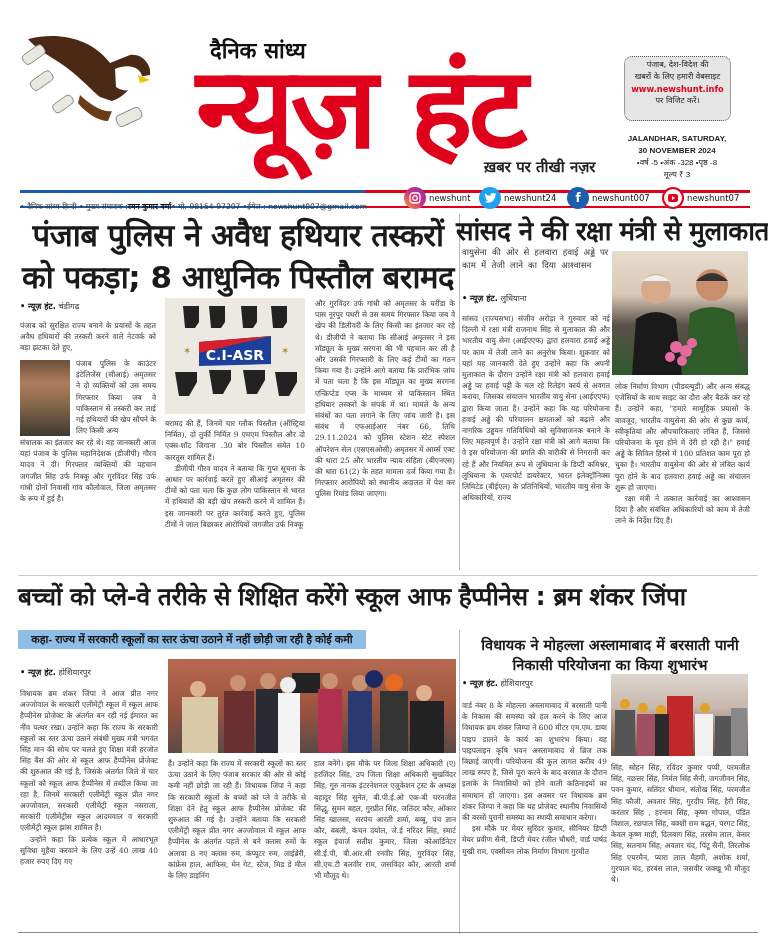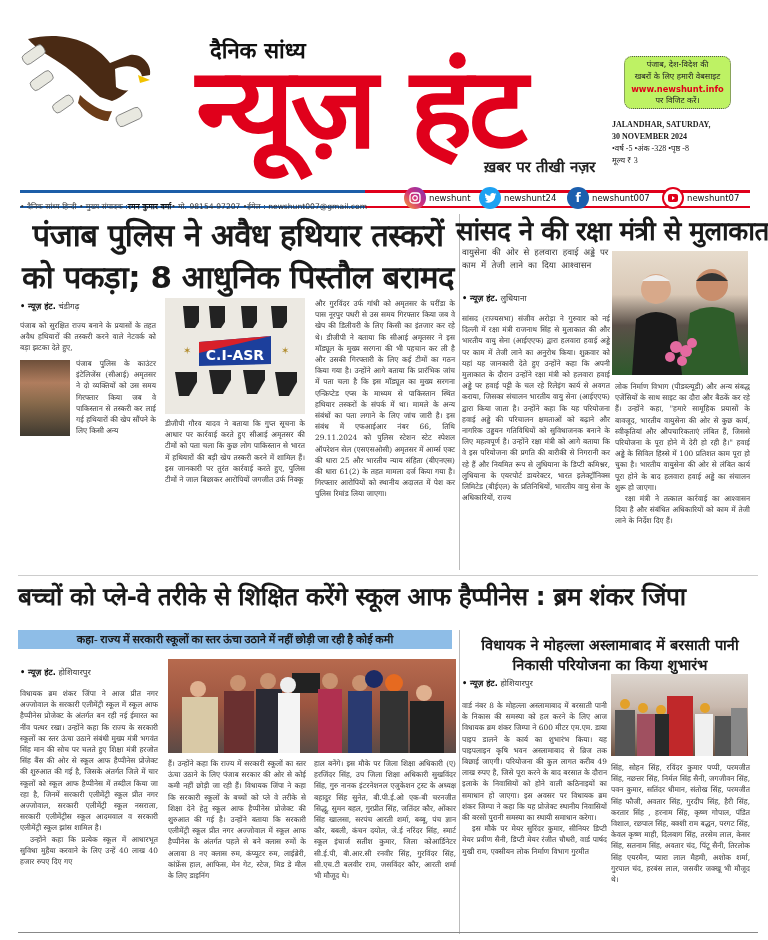--- a/index.html
+++ b/index.html
@@ -7,23 +7,23 @@
 body{font-family:"DejaVu Serif",serif;color:#222;position:relative}
 .abs{position:absolute}
 .txt{font-size:7.4px;line-height:11.2px;text-align:justify;color:#333;font-family:"DejaVu Serif",serif}
 .txt p{text-indent:0}
 .txt p+p{text-indent:10px}
 
 #eagle{left:20px;top:25px;width:150px;height:115px}
 #sub-title{left:210px;top:34px;font-size:22px;font-weight:bold;color:#111;font-family:"DejaVu Sans",sans-serif}
 #brand{left:196px;top:44px;font-size:112px;line-height:128px;font-weight:bold;color:#e0001b;font-family:"DejaVu Sans",sans-serif;letter-spacing:-4px;transform:scaleX(1.05);transform-origin:left top;white-space:nowrap}
 #tagline{left:484px;top:156px;font-size:15px;font-weight:bold;color:#222;font-family:"DejaVu Sans",sans-serif}
-#promo{left:624px;top:56px;width:107px;height:53px;background:#bef264;border:1px dotted #555;border-radius:8px;text-align:center;font-size:8px;line-height:12px;padding-top:2px;font-family:"DejaVu Sans",sans-serif;color:#222}
+#promo{left:624px;top:56px;width:107px;height:65px;background:#e5e5e5;border:1px dotted #555;border-radius:8px;text-align:center;font-size:8px;line-height:12px;padding-top:2px;font-family:"DejaVu Sans",sans-serif;color:#222}
 #promo .url{color:#e0001b;font-weight:bold;font-size:8.3px}
-#dateline{left:612px;top:119px;width:130px;font-family:Liberation Serif, serif;font-size:8px;line-height:12px;color:#222}
+#dateline{left:612px;top:133px;width:130px;text-align:center;font-family:Liberation Sans, sans-serif;font-size:8px;line-height:12px;color:#222}
 #dateline b{font-weight:bold}
 
 #bar-top{left:20px;top:190px;width:345px;height:3px;background:#1d5ea8}
 #bar-red{left:365px;top:190px;width:385px;height:3px;background:#e0001b}
 #bar-bot{left:20px;top:206px;width:730px;height:2px;background:#1d5ea8}
 #bar-bot2{left:365px;top:206px;width:385px;height:2px;background:#e0001b}
 #infobar{left:20px;top:194px;width:730px;height:24px;font-size:7.6px;font-family:"DejaVu Sans",sans-serif;white-space:nowrap;display:flex;align-items:center;color:#333}
 #infobar b{font-weight:bold;color:#111}
 .social{position:absolute;top:186px;height:24px;display:flex;align-items:center;font-size:8.5px;font-family:"DejaVu Sans",sans-serif;color:#111}
 .social .ic{width:22px;height:22px;border-radius:50%;display:flex;align-items:center;justify-content:center;color:#fff;font-weight:bold;font-size:12px;margin-right:3px;background:#fff}
@@ -32,21 +32,21 @@
 #h-punjab{left:18px;top:214px;width:440px;font-size:31px;line-height:42px;text-align:center;letter-spacing:-0.5px}
 #h-saansad{left:456px;top:214px;width:300px;font-size:26px;line-height:34px;text-align:right;letter-spacing:-0.5px}
 .dateline-src{font-size:8.2px;font-family:"DejaVu Sans",sans-serif;color:#333}
 .dateline-src b{font-weight:bold;color:#111}
 .photo{background:#777;overflow:hidden}
 .vrule{position:absolute;width:1px;background:#bbb}
 .hrule{position:absolute;height:1px;background:#999}
 #sub-saansad{left:462px;top:247px;width:148px;font-size:8.6px;line-height:13px;font-family:Liberation Mono, monospace;color:#333}
 
 #h-school{left:18px;top:582px;width:740px;font-size:24.5px;line-height:30px;letter-spacing:-0.4px}
-#sub-band{left:18px;top:630px;width:434px;height:19px;background:#8ebde7;font-family:Liberation Serif, serif;font-weight:bold;font-size:11px;line-height:19px;text-align:center;color:#1a1a1a;white-space:nowrap}
+#sub-band{left:18px;top:630px;width:348px;height:19px;background:#8ebde7;font-family:Liberation Sans, sans-serif;font-weight:bold;font-size:11px;line-height:19px;text-align:center;color:#1a1a1a;white-space:nowrap}
 #h-vidhayak{left:462px;top:635px;width:296px;font-size:14.5px;line-height:20px;text-align:center;white-space:normal}
 </style>
 </head>
 <body>
 
 <div id="eagle" class="abs">
   <svg width="150" height="115" viewBox="0 0 150 115">
     <path d="M8 14 C40 6 72 14 90 38 L110 30 C122 28 132 40 130 50 L118 52 C112 62 104 72 92 76 L80 72 C70 64 56 48 40 38 C28 30 16 24 8 14Z" fill="#4a2a14"></path>
     <path d="M95 44 C108 38 124 42 122 56 C118 66 104 68 96 62Z" fill="#fff"></path>
     <path d="M118 50 L130 55 L120 58Z" fill="#f2c200"></path>
@@ -132,20 +132,21 @@
 </div>
 
 <div class="abs txt" style="left:20px;top:320px;width:136px">
   <p>पंजाब को सुरक्षित राज्य बनाने के प्रयासों के तहत अवैध हथियारों की तस्करी करने वाले नेटवर्क को बड़ा झटका देते हुए,</p>
 </div>
 <div class="abs photo" style="left:20px;top:360px;width:50px;height:76px;background:linear-gradient(180deg,#6d4f3a 0%,#b07d5e 30%,#8a6b4c 55%,#3f3a30 100%)"></div>
 <div class="abs txt" style="left:76px;top:358px;width:80px">
   <p>पंजाब पुलिस के काउंटर इंटेलिजेंस (सीआई) अमृतसर ने दो व्यक्तियों को उस समय गिरफ्तार किया जब वे पाकिस्तान से तस्करी कर लाई गई हथियारों की खेप सौंपने के लिए किसी अन्य</p>
 </div>
 <div class="abs txt" style="left:20px;top:437px;width:136px">
+  <p>संचालक का इंतजार कर रहे थे। यह जानकारी आज यहां पंजाब के पुलिस महानिदेशक (डीजीपी) गौरव यादव ने दी। गिरफ्तार व्यक्तियों की पहचान जगजीत सिंह उर्फ निक्कू और गुरविंदर सिंह उर्फ गांधी दोनों निवासी गांव कौलोवाल, जिला अमृतसर के रूप में हुई है।</p>
 </div>
 
 <div class="abs photo" style="left:165px;top:298px;width:140px;height:116px;background:#ece9e2">
   <svg width="140" height="116" viewBox="0 0 140 116">
     <g fill="#222">
       <path d="M18 8h16v16l-4 6h-10z"></path>
         <path d="M44 8h16v16l-4 6h-10z"></path>
         <path d="M76 8h16v16l-4 6h-10z"></path>
         <path d="M106 8h16v16l-4 6h-10z"></path>
       <path d="M10 74h22v10l-8 14h-10z"></path>
@@ -154,20 +155,21 @@
         <path d="M110 74h22v10l-8 14h-10z"></path>
     </g>
     <polygon points="34,44 106,38 106,66 34,68" fill="#1c3f9c"></polygon>
     <polygon points="34,44 106,38 34,55" fill="#d8202a"></polygon>
     <text x="70" y="62" font-family="DejaVu Sans" font-weight="bold" font-size="14" fill="#fff" text-anchor="middle">C.I-ASR</text>
     <text x="18" y="56" font-size="10" fill="#b08a2a">✶</text>
       <text x="116" y="56" font-size="10" fill="#b08a2a">✶</text>
   </svg>
 </div>
 <div class="abs txt" style="left:165px;top:418px;width:140px">
+  <p>बरामद की हैं, जिनमें चार ग्लौक पिस्तौल (ऑस्ट्रिया निर्मित), दो तुर्की निर्मित 9 एमएम पिस्तौल और दो एक्स-शॉट जिगाना .30 बोर पिस्तौल समेत 10 कारतूस शामिल हैं।</p>
   <p>डीजीपी गौरव यादव ने बताया कि गुप्त सूचना के आधार पर कार्रवाई करते हुए सीआई अमृतसर की टीमों को पता चला कि कुछ लोग पाकिस्तान से भारत में हथियारों की बड़ी खेप तस्करी करने में शामिल हैं। इस जानकारी पर तुरंत कार्रवाई करते हुए, पुलिस टीमों ने जाल बिछाकर आरोपियों जगजीत उर्फ निक्कू</p>
 </div>
 
 <div class="abs txt" style="left:315px;top:298px;width:140px">
   <p>और गुरविंदर उर्फ गांधी को अमृतसर के घरींडा के पास नूरपुर पधरी से उस समय गिरफ्तार किया जब वे खेप की डिलीवरी के लिए किसी का इंतजार कर रहे थे। डीजीपी ने बताया कि सीआई अमृतसर ने इस मॉड्यूल के मुख्य सरगना की भी पहचान कर ली है और उसकी गिरफ्तारी के लिए कई टीमों का गठन किया गया है। उन्होंने आगे बताया कि प्रारंभिक जांच में पता चला है कि इस मॉड्यूल का मुख्य सरगना एन्क्रिप्टेड एप्स के माध्यम से पाकिस्तान स्थित हथियार तस्करों के संपर्क में था। मामले के अन्य संबंधों का पता लगाने के लिए जांच जारी है। इस संबंध में एफआईआर नंबर 66, तिथि 29.11.2024 को पुलिस स्टेशन स्टेट स्पेशल ऑपरेशन सेल (एसएसओसी) अमृतसर में आर्म्स एक्ट की धारा 25 और भारतीय न्याय संहिता (बीएनएस) की धारा 61(2) के तहत मामला दर्ज किया गया है। गिरफ्तार आरोपियों को स्थानीय अदालत में पेश कर पुलिस रिमांड लिया जाएगा।</p>
 </div>
 
 <div class="vrule" style="left:459px;top:214px;height:356px"></div>
 
 <div id="h-saansad" class="abs h1">सांसद ने की रक्षा मंत्री से मुलाकात</div>

